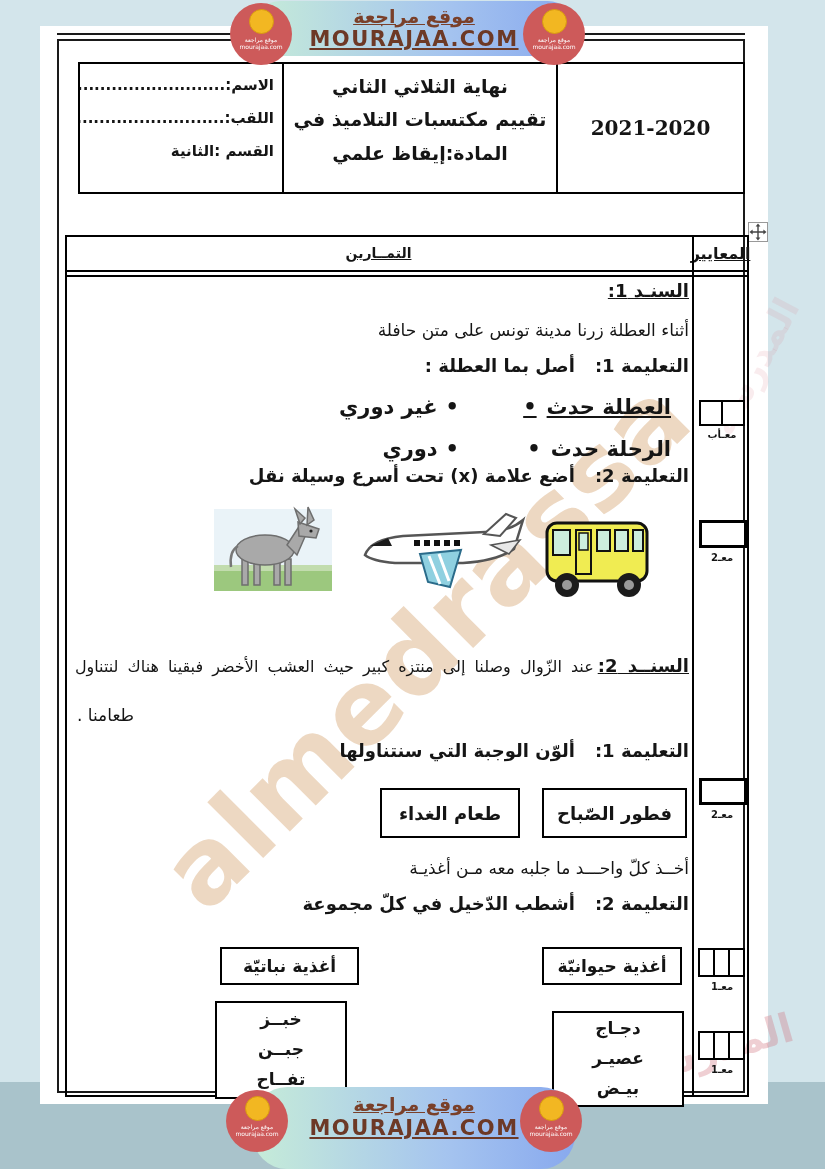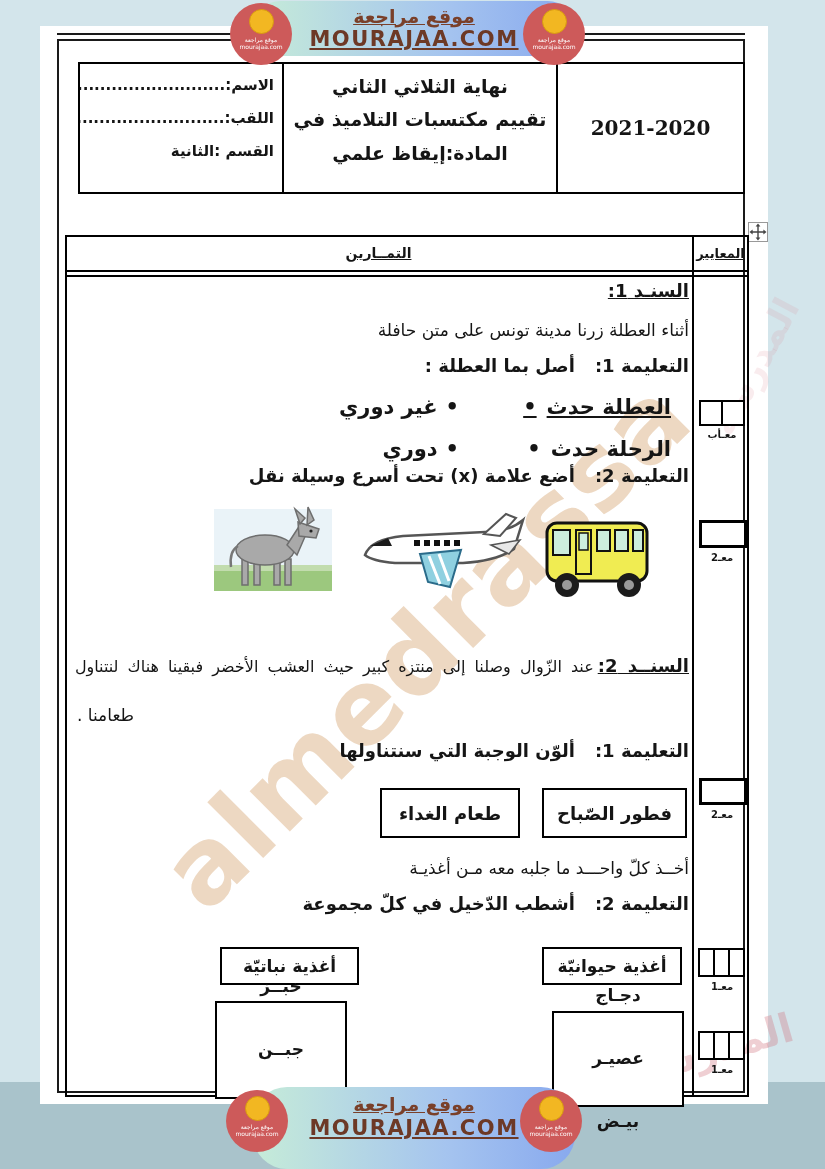--- a/index.html
+++ b/index.html
@@ -32,37 +32,37 @@
   .ht-year{flex:1;display:flex;align-items:center;justify-content:center;
            font-family:"DejaVu Serif",serif;font-weight:bold;font-size:20px;}
 
   .move-handle{position:absolute;left:708px;top:196px;width:20px;height:20px;z-index:2;}
 
   
   .mt{position:absolute;left:25px;top:209px;width:680px;height:858px;border:2px solid #000;z-index:2;}
   .mt-exh{position:absolute;left:0;top:0;width:623px;height:31px;display:flex;align-items:center;
           justify-content:center;font-weight:bold;font-size:14px;text-decoration:underline;direction:rtl;}
   .mt-crh{position:absolute;right:0;top:0;width:53px;height:33px;display:flex;align-items:center;
-          justify-content:center;font-weight:bold;font-size:13px;text-decoration:underline;direction:rtl;}
+          justify-content:center;font-weight:bold;font-size:16px;text-decoration:underline;direction:rtl;}
   .mt-hline{position:absolute;left:0;top:33px;width:100%;height:2px;background:#000;}
   .mt-hline2{position:absolute;left:0;top:38px;width:100%;height:2px;background:#000;}
   .mt-vdiv{position:absolute;top:0;bottom:0;right:53px;width:2px;background:#000;}
 
   .ins{position:absolute;direction:rtl;white-space:nowrap;font-size:18px;font-weight:bold;}
   .ins .t{margin-left:20px;}
   .body-line{position:absolute;direction:rtl;white-space:nowrap;font-size:17px;}
   .body-line .t{font-weight:bold;text-decoration:underline;margin-left:4px;font-size:18px;}
   .match{position:absolute;direction:rtl;white-space:nowrap;font-size:21px;font-weight:bold;}
   .match .bl{margin-left:8px;}
 
   .wbox{position:absolute;border:2px solid #000;display:flex;align-items:center;justify-content:center;
         font-weight:bold;font-size:18px;direction:rtl;white-space:nowrap;background:#fff;box-sizing:border-box;}
   .lbox{position:absolute;border:2px solid #000;display:flex;flex-direction:column;align-items:center;
         justify-content:center;font-weight:bold;font-size:17px;direction:rtl;background:#fff;
-        box-sizing:border-box;line-height:1.75;z-index:3;gap:33px;}
+        box-sizing:border-box;line-height:1.75;z-index:3;}
 
   .crit{position:absolute;display:flex;border:2px solid #000;background:#fff;box-sizing:border-box;}
   .crit.thick{border-width:3px;}
   .crit .c{flex:1;}
   .crit .c:not(:last-child){border-right:2px solid #000;}
   .crit-label{position:absolute;width:54px;text-align:center;font-size:10px;font-weight:bold;
               direction:rtl;white-space:nowrap;}
 
   .img-slot{position:absolute;}
 

